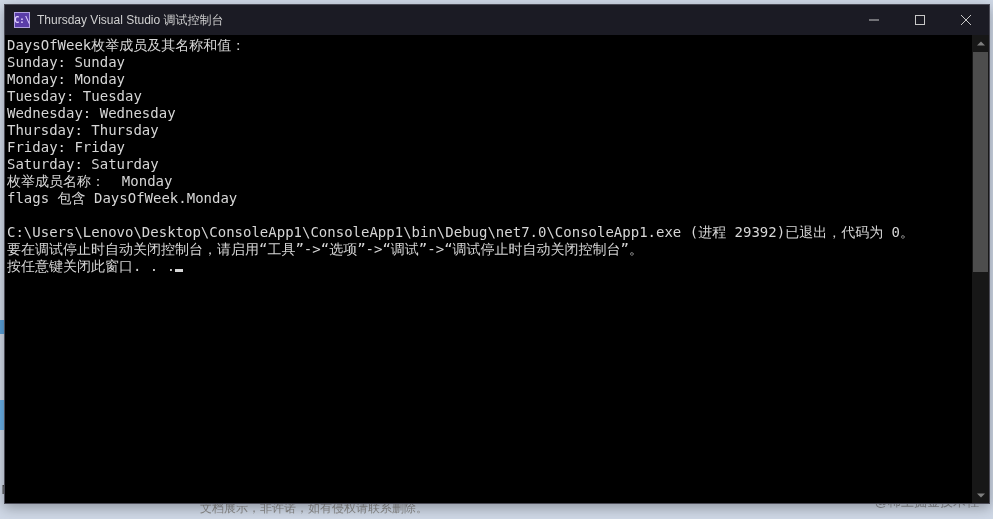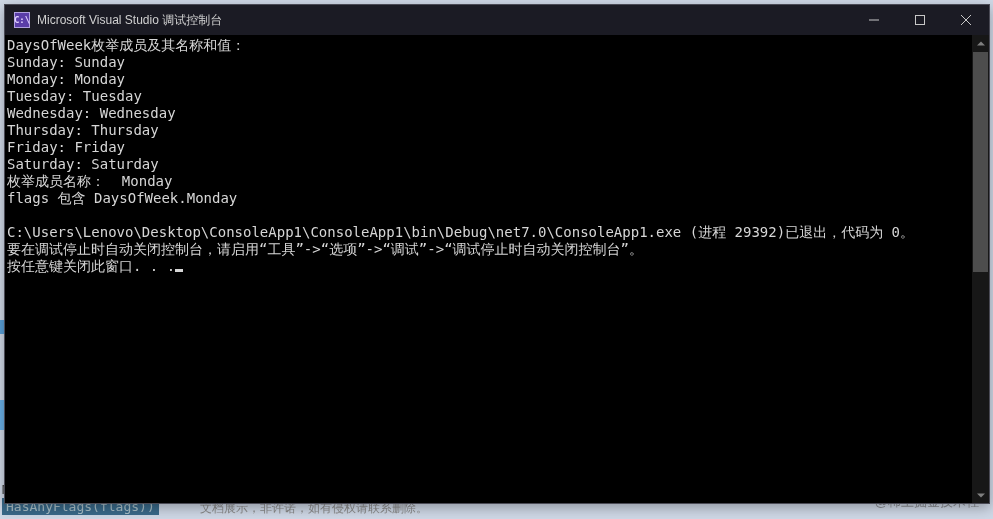--- a/index.html
+++ b/index.html
@@ -103,28 +103,27 @@
     background:#4d4d4d;
   }
 </style>
 </head>
 <body>
 
 <div class="bg">
   <div class="blue-blob"></div>
   <div class="blue-blob2"></div>
   <span class="bg-m">M</span>
-  <span class="bg-snippet">HasAnyFlags(flags))</span>
   <span class="bg-text">文档展示，非许诺，如有侵权请联系删除。</span>
   <span class="watermark">@稀土掘金技术社</span>
 
   <div class="window">
     <div class="titlebar">
       <div class="icon">C:\</div>
-      <div class="title">Microsoft Visual Studio 调试控制台</div>
+      <div class="title">Thursday Visual Studio 调试控制台</div>
       <div class="spacer"></div>
       <div class="win-btn">
         <svg viewBox="0 0 10 10">
             <path d="M0 5 H10"></path>
           </svg>
       </div>
       <div class="win-btn">
         <svg viewBox="0 0 10 10">
             <rect x="0.5" y="0.5" width="9" height="9"></rect>
           </svg>

